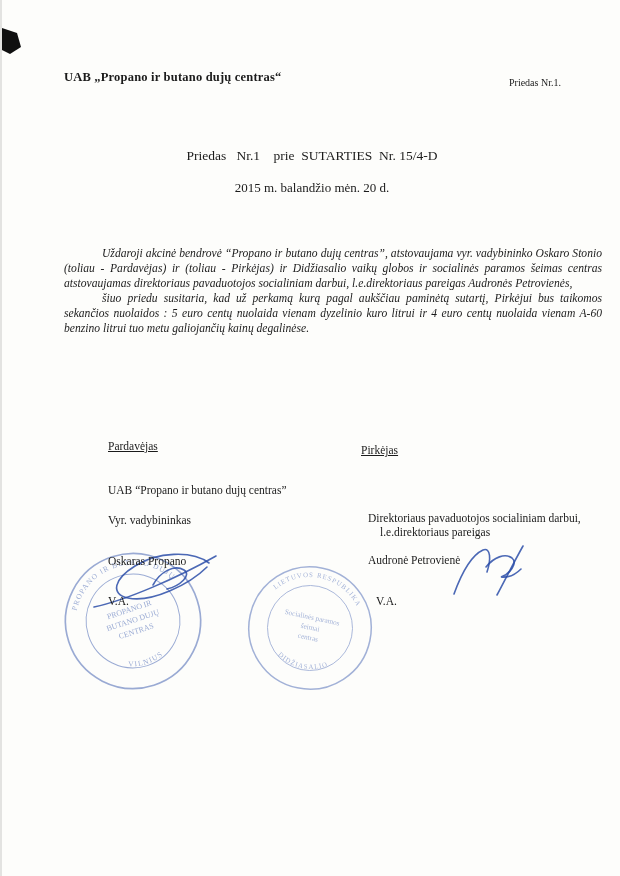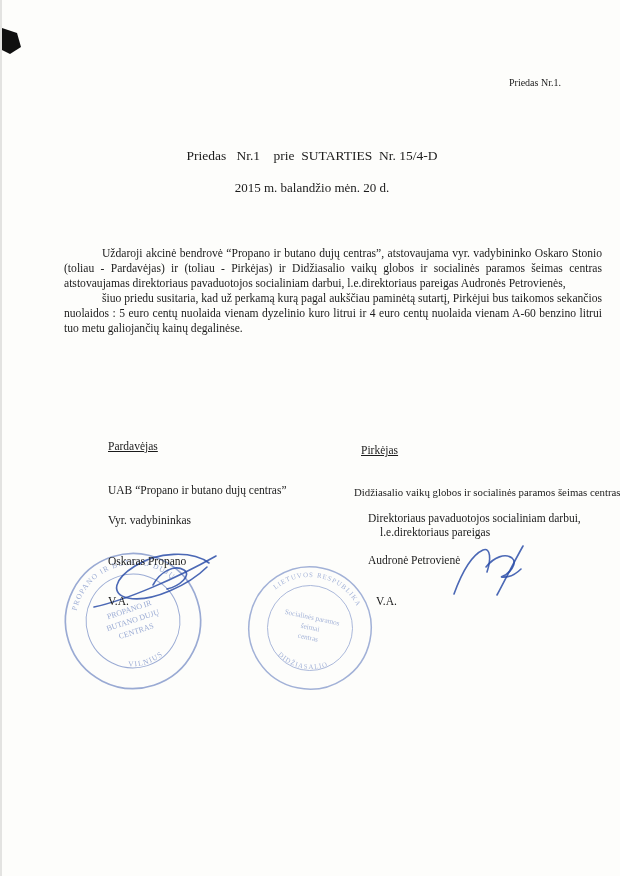--- a/index.html
+++ b/index.html
@@ -6,21 +6,21 @@
   .page{
     position:relative;width:620px;height:876px;margin:0 auto;
     background:#fdfdfb;overflow:hidden;
     font-family:"Liberation Serif", serif;color:#1b1b1b;
     border-left:2px solid rgba(0,0,0,0.10);
   }
   .header-left{position:absolute;left:62px;top:70px;font-weight:bold;font-size:12.5px;letter-spacing:.2px;}
   .header-right{position:absolute;left:507px;top:77px;font-size:10px;}
   .title1{position:absolute;left:0;right:0;top:148px;text-align:center;font-size:13.5px;white-space:pre;}
   .title2{position:absolute;left:0;right:0;top:180px;text-align:center;font-size:13px;}
-  .bodytext{position:absolute;left:62px;top:246px;width:538px;font-size:11.6px;line-height:15px;text-align:justify;}
+  .bodytext{position:absolute;left:62px;top:246px;width:538px;font-size:11.6px;line-height:15px;text-align:justify;font-style:italic;}
   .bodytext p{margin:0;text-indent:38px;}
   .sig{position:absolute;font-size:11.5px;white-space:nowrap;z-index:3;margin-left:44px;}
   .u{text-decoration:underline;}
   .pos-l-header{left:62px;top:440px;}
   .pos-l-company{left:62px;top:484px;}
   .pos-l-position{left:62px;top:514px;}
   .pos-l-name{left:62px;top:555px;}
   .pos-l-va{left:62px;top:595px;}
   .pos-r-header{left:315px;top:444px;}
   .pos-r-company{left:308px;top:486px;font-size:10.8px;}
@@ -37,38 +37,38 @@
   .stamp-center{fill:#4a68b4;font-size:8.5px;text-anchor:middle;font-family:"Liberation Serif", serif;}
   .ink{position:absolute;left:0;top:0;width:620px;height:876px;z-index:2;pointer-events:none;}
   .ink path.sigstroke{fill:none;stroke:#2b4da8;stroke-width:1.6;stroke-linecap:round;opacity:.85;}
   .artifact{fill:#101010;}
 </style>
 </head>
 <body>
 
 <div class="page">
 
+  <div class="header-left">UAB  „Propano ir butano dujų centras“</div>
   <div class="header-right">Priedas Nr.1.</div>
 
   <div class="title1">Priedas   Nr.1    prie  SUTARTIES  Nr. 15/4-D</div>
   <div class="title2">2015 m. balandžio mėn. 20 d.</div>
 
   <div class="bodytext">
     <p>Uždaroji akcinė bendrovė “Propano ir butano dujų centras”, atstovaujama vyr. vadybininko Oskaro Stonio (toliau - Pardavėjas) ir  (toliau - Pirkėjas) ir  Didžiasalio vaikų globos ir socialinės paramos šeimas centras atstovaujamas direktoriaus pavaduotojos socialiniam darbui,  l.e.direktoriaus pareigas Audronės Petrovienės,</p>
     <p>šiuo priedu susitaria, kad už perkamą kurą pagal  aukščiau paminėtą sutartį, Pirkėjui bus taikomos sekančios nuolaidos : 5 euro centų nuolaida vienam dyzelinio kuro litrui ir 4 euro centų nuolaida vienam A-60 benzino litrui tuo metu galiojančių kainų degalinėse.</p>
   </div>
 
   <div class="sig u pos-l-header">Pardavėjas</div>
   <div class="sig pos-l-company">UAB  “Propano ir butano dujų centras”</div>
   <div class="sig pos-l-position">Vyr. vadybininkas</div>
   <div class="sig pos-l-name">Oskaras Propano</div>
   <div class="sig pos-l-va">V.A.</div>
 
   <div class="sig u pos-r-header">Pirkėjas</div>
-  <div class="sig pos-r-company">Didžiasalio vaikų globos ir socialinės paramos šeimas centras</div>
   <div class="sig pos-r-pos1">Direktoriaus pavaduotojos socialiniam darbui,</div>
   <div class="sig pos-r-pos2">l.e.direktoriaus pareigas</div>
   <div class="sig pos-r-name">Audronė Petrovienė</div>
   <div class="sig pos-r-va">V.A.</div>
 
   <svg class="stamp stamp-left" viewBox="0 0 160 160">
     <defs>
       <path id="st-l-top" d="M 18 82 A 62 62 0 0 1 142 82" fill="none"></path>
       <path id="st-l-bot" d="M 32 100 A 55 55 0 0 0 128 100" fill="none"></path>
     </defs>

